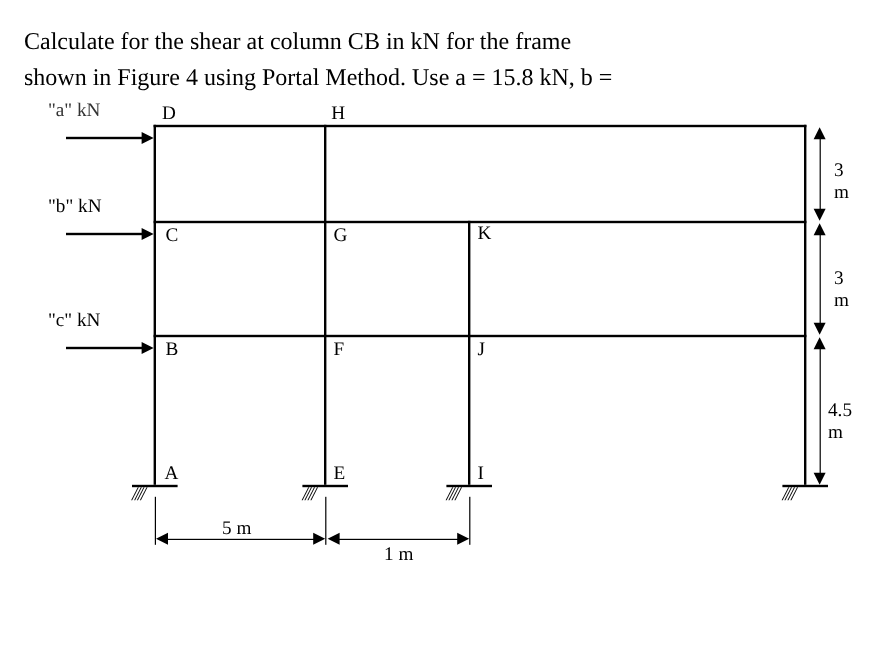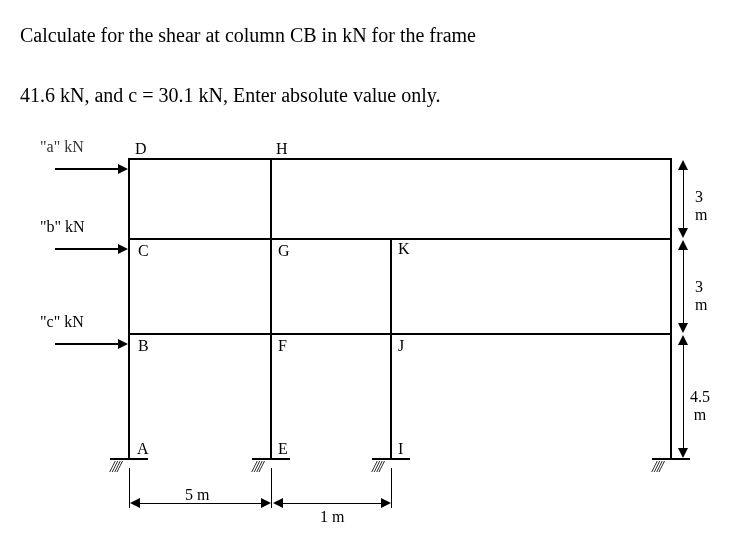--- a/index.html
+++ b/index.html
@@ -7,21 +7,21 @@
     padding: 20px;
     font-family: Georgia, 'Times New Roman', serif;
     font-size: 20px;
     color: #000;
     background: #fff;
     width: 740px;
     box-sizing: border-box;
   }
   .problem-text {
     line-height: 1.5;
-    margin-bottom: 28px;
+    margin-bottom: 4px;
   }
   .diagram {
     position: relative;
     width: 680px;
     height: 400px;
     margin-left: 10px;
   }
   .diagram-label {
     position: absolute;
     font-family: 'Times New Roman', serif;
@@ -89,22 +89,21 @@
     position: absolute;
     background: #000;
     width: 1px;
   }
 </style>
 </head>
 <body>
 
 <div class="problem-text">
   <span>Calculate for the shear at column CB in kN for the frame</span><br>
-  <br>
-  <span>41.6 kN, and c = 30.1 kN, Enter absolute value only.</span>
+  <span>shown in Figure 4 using Portal Method. Use a = 15.8 kN,  b =</span><br>
 </div>
 
 <div class="diagram">
 
   <div class="diagram-label" style="left:10px; top:0px; color:#333;">"a" kN</div>
   <div class="arrow-line" style="left:25px; top:30px; width:65px;"></div>
   <div class="arrow-head-right" style="left:88px; top:25.5px;"></div>
 
   <div class="diagram-label" style="left:10px; top:80px;">"b" kN</div>
   <div class="arrow-line" style="left:25px; top:110px; width:65px;"></div>
@@ -156,21 +155,21 @@
   <div class="diagram-label" style="left:665px; top:50px;">3 m</div>
 
   <div class="arrow-head-up" style="left:648px; top:102px;"></div>
   <div class="dim-line-v" style="left:652.5px; top:110px; height:77px;"></div>
   <div class="arrow-head-down" style="left:648px; top:185px;"></div>
   <div class="diagram-label" style="left:665px; top:140px;">3 m</div>
 
   <div class="arrow-head-up" style="left:648px; top:197px;"></div>
   <div class="dim-line-v" style="left:652.5px; top:205px; height:107px;"></div>
   <div class="arrow-head-down" style="left:648px; top:310px;"></div>
-  <div class="diagram-label" style="left:660px; top:250px;text-align:center;">4.5 m</div>
+  <div class="diagram-label" style="left:660px; top:250px;">4.5 m</div>
 
   <div class="dim-line-v" style="left:99px; top:330px; height:40px;"></div>
   <div class="dim-line-v" style="left:241px; top:330px; height:40px;"></div>
   <div class="dim-line-v" style="left:361px; top:330px; height:40px;"></div>
 
   <div class="arrow-head-left" style="left:100px; top:360px;"></div>
   <div class="dim-line" style="left:108px; top:364.5px; width:125px;"></div>
   <div class="arrow-head-right" style="left:231px; top:360px;"></div>
   <div class="diagram-label" style="left:155px; top:348px;">5 m</div>
 

